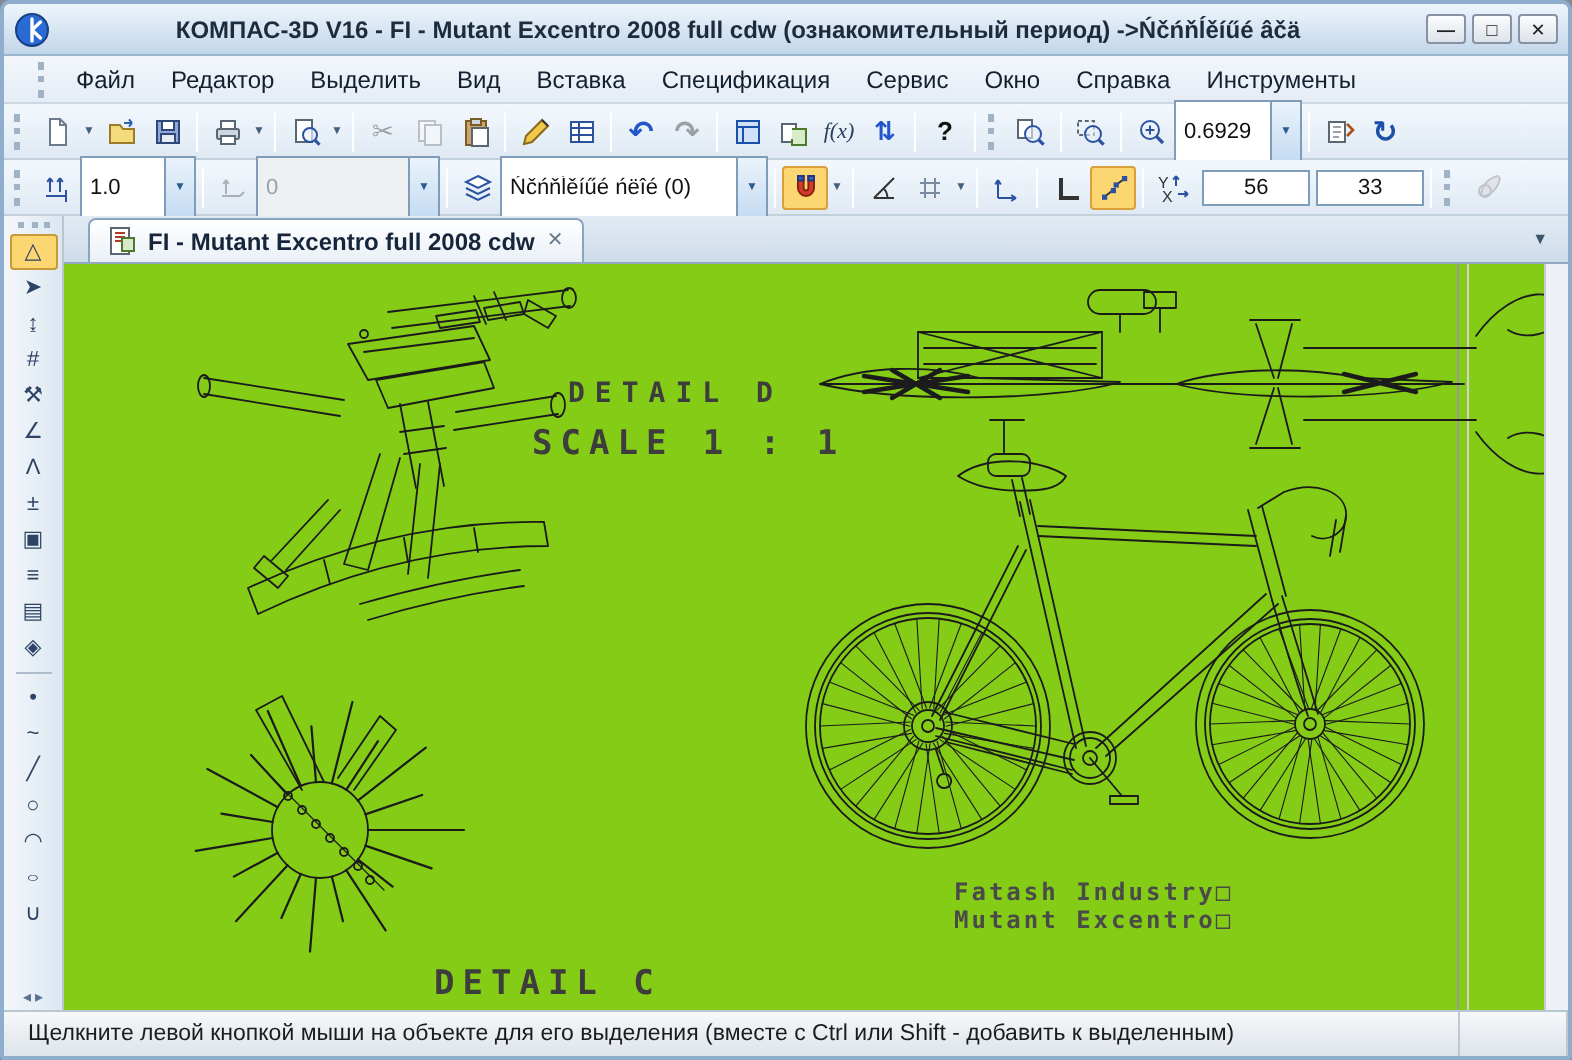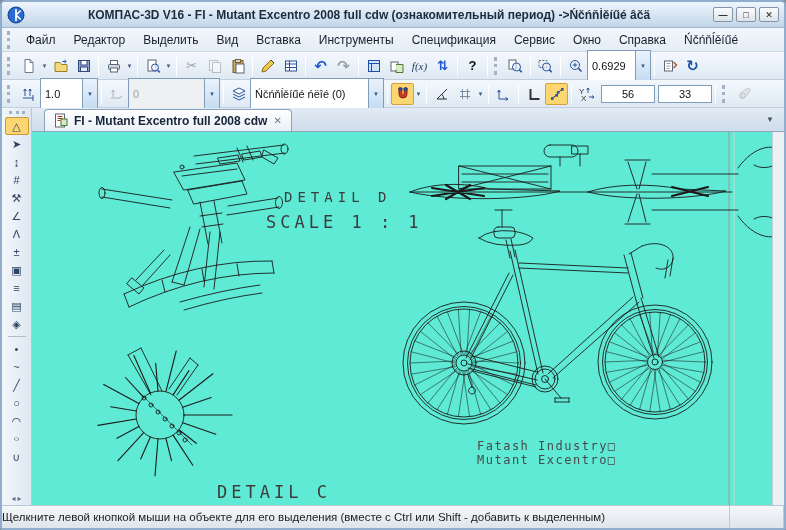--- a/index.html
+++ b/index.html
@@ -6,21 +6,21 @@
   body{background:#808b99;font-family:"Liberation Sans","DejaVu Sans",sans-serif;}
   *{box-sizing:border-box;}
   .window{width:786px;height:530px;margin:0;background:#e7eef6;border:2px solid #8fadcc;border-radius:5px 5px 2px 2px;display:flex;flex-direction:column;overflow:hidden;}
   
   .titlebar{height:26px;flex:0 0 26px;display:flex;align-items:center;padding:0 5px;background:linear-gradient(#eef5fc,#c2d6ea);border-bottom:1px solid #9db6d0;}
   .logo{width:18px;height:18px;margin-right:6px;flex:0 0 auto;}
   .title-text{flex:1;text-align:center;font-size:12px;font-weight:600;color:#1c2c3e;white-space:nowrap;overflow:hidden;text-overflow:ellipsis;}
   .winbtns{display:flex;gap:3px;margin-left:6px;}
   .wbtn{width:20px;height:15px;border:1px solid #8793a2;border-radius:2px;background:linear-gradient(#fbfcfd,#dde3ea);font-size:9px;line-height:12px;color:#222;display:flex;align-items:center;justify-content:center;font-weight:700;}
   
-  .menubar{height:24px;flex:0 0 24px;display:flex;align-items:center;background:linear-gradient(#f3f7fb,#e4ecf5);border-bottom:1px solid #cdd8e4;padding-left:2px;}
+  .menubar{height:24px;flex:0 0 24px;display:flex;align-items:center;background:linear-gradient(#f3f7fb,#e4ecf5);border-bottom:1px solid #cdd8e4;padding-left:14px;}
   .grip{width:5px;height:18px;border-left:3px dotted #9fb2c6;margin:0 5px 0 3px;flex:0 0 auto;}
   .mi{font-size:12px;color:#15202e;padding:3px 9px;border-radius:2px;}
   
   .toolbar{height:28px;flex:0 0 28px;display:flex;align-items:center;background:linear-gradient(#f3f8fd,#dfe9f3);border-bottom:1px solid #c2cfdd;padding:0 2px;}
   .tbtn{min-width:23px;height:22px;display:flex;align-items:center;justify-content:center;border:1px solid transparent;border-radius:2px;font-size:13px;color:#27415e;position:relative;}
   .tbtn svg{display:block;}
   .tbtn.active{background:var(--c-highlight,#fcd670);border-color:#d89f3a;}
   .tbtn.disabled{opacity:.45;filter:grayscale(1);}
   .dd{width:9px;height:22px;display:flex;align-items:center;justify-content:center;font-size:7px;color:#44607f;}
   .tsep{width:1px;height:20px;background:#b6c4d3;border-right:1px solid #fff;margin:0 3px;flex:0 0 auto;}
@@ -39,29 +39,29 @@
   .lbtn.squash{transform:scaleY(.62);}
   .lsep{width:18px;height:1px;background:#aebccb;margin:3px 0;}
   .lscroll{margin-top:auto;font-size:8px;color:#5a7292;display:flex;gap:2px;}
   .workarea{flex:1;display:flex;flex-direction:column;min-width:0;}
   
   .tabbar{height:24px;flex:0 0 24px;background:linear-gradient(#e2ebf4,#cfdcea);display:flex;align-items:flex-end;padding:0 4px 0 12px;border-bottom:1px solid #93a9c0;}
   .tab{height:22px;background:linear-gradient(#ffffff,#eaf0f7);border:1px solid #8aa4c0;border-bottom:none;border-radius:4px 4px 0 0;display:flex;align-items:center;gap:6px;padding:0 9px;font-size:12px;font-weight:700;color:#16253a;}
   .tab .x{font-size:10px;color:#6b7c90;font-weight:400;}
   .tablist{margin-left:auto;align-self:center;font-size:9px;color:#3c556f;padding:0 6px;}
   
-  .canvas{flex:1;position:relative;background:#5eead4;overflow:hidden;}
+  .canvas{flex:1;position:relative;background:#84cc16;overflow:hidden;font-weight:bold;}
   .draw{position:absolute;left:0;top:0;}
   .vscroll{position:absolute;right:0;top:0;bottom:0;width:12px;background:#edf1f5;border-left:1px solid #c5ccd4;}
   .cad{position:absolute;font-family:"DejaVu Sans Mono","Liberation Mono",monospace;color:#3d3d3d;white-space:pre;}
   .cad.big{font-size:14px;letter-spacing:5px;}
   .cad.mid{font-size:17px;letter-spacing:4px;}
   .cad.small{font-size:12px;letter-spacing:1.5px;color:#4a4a4a;}
   
-  .statusbar{height:23px;flex:0 0 23px;background:linear-gradient(#f6f8fa,#dde4eb);border-top:1px solid #b9c6d4;display:flex;align-items:center;font-size:11.5px;color:#1c1c1c;padding-left:0;}
+  .statusbar{height:23px;flex:0 0 23px;background:linear-gradient(#f6f8fa,#dde4eb);border-top:1px solid #b9c6d4;display:flex;align-items:center;font-size:11.5px;color:#1c1c1c;padding-left:12px;}
   .scell{height:100%;border-left:1px solid #c0c8d0;}
   .sgrip{width:14px;height:100%;background:repeating-linear-gradient(135deg,transparent 0 3px,#aab6c2 3px 4px);}
   .spacer{flex:1;}
 </style>
 </head>
 <body>
 
 <div class="window">
 
   <div class="titlebar">
@@ -79,26 +79,25 @@
     </div>
   </div>
 
   <div class="menubar">
     <div class="grip"></div>
   <span class="mi">Файл</span>
       <span class="mi">Редактор</span>
       <span class="mi">Выделить</span>
       <span class="mi">Вид</span>
       <span class="mi">Вставка</span>
-      <span class="mi">Инструменты</span>
       <span class="mi">Спецификация</span>
       <span class="mi">Сервис</span>
       <span class="mi">Окно</span>
       <span class="mi">Справка</span>
-      <span class="mi">Ńčńňĺěíűé</span>
+      <span class="mi">Инструменты</span>
     </div>
 
   <div class="toolbar">
     <div class="grip"></div>
     <div class="tbtn">
         <svg width="16" height="16" viewBox="0 0 16 16">
           <path d="M4 1.5h5l3 3v10H4z" fill="#fff" stroke="#6b7a8c"></path>
           <path d="M9 1.5v3h3" fill="none" stroke="#6b7a8c"></path>
         </svg>
       </div>

